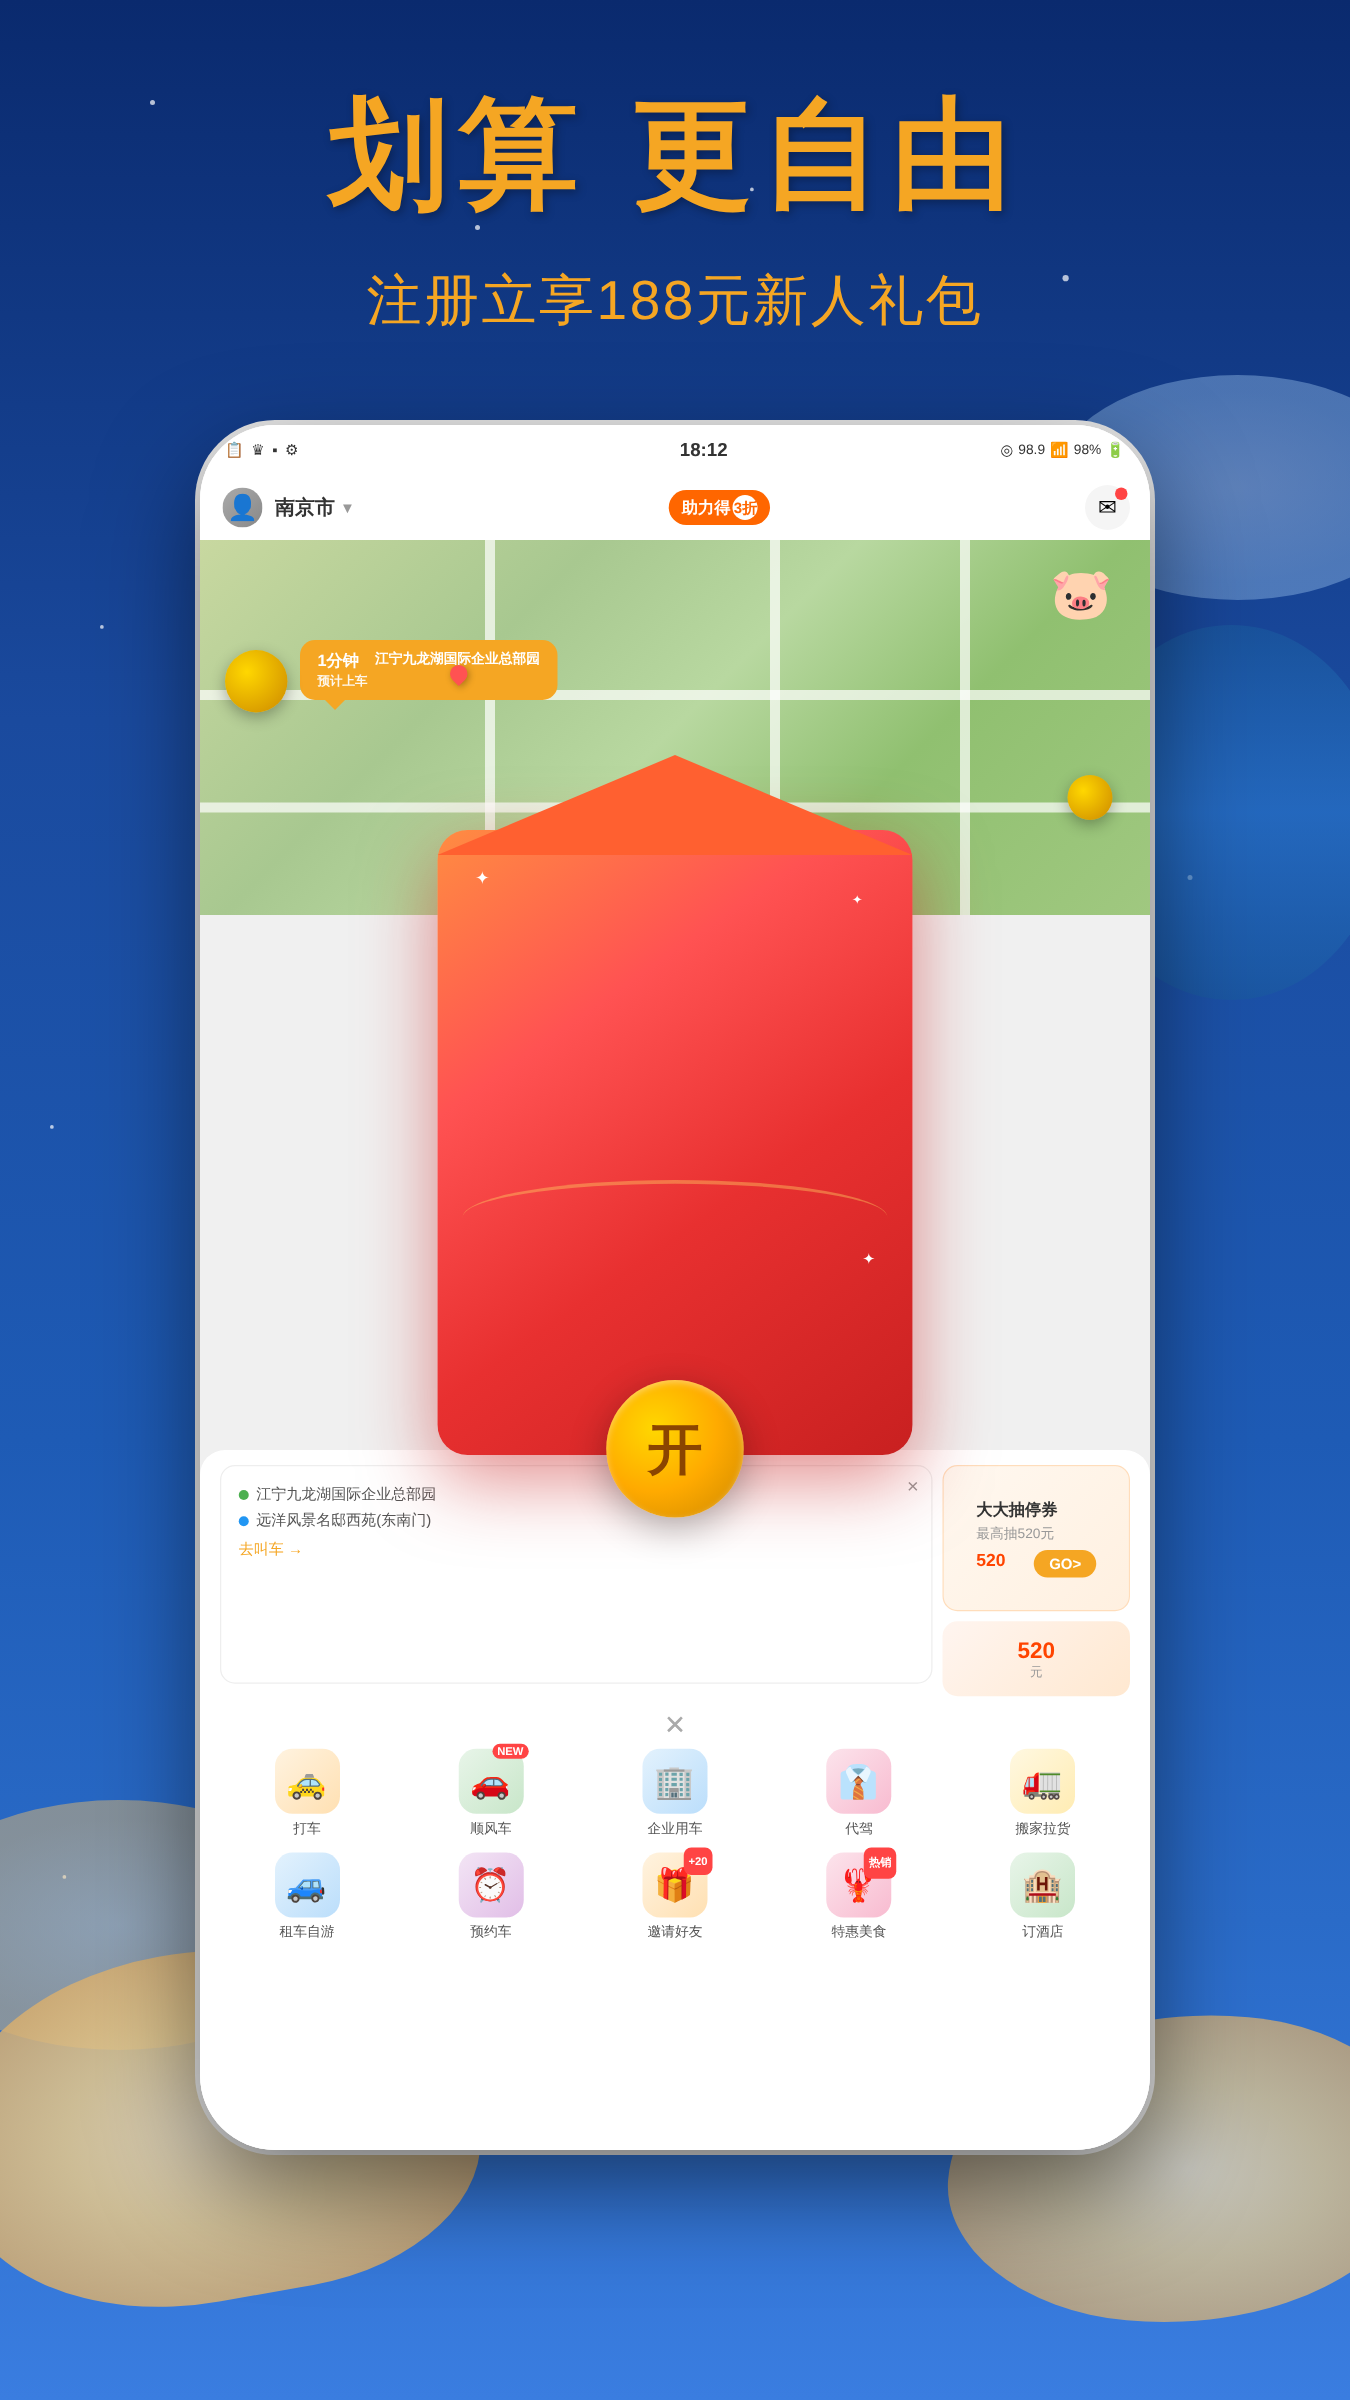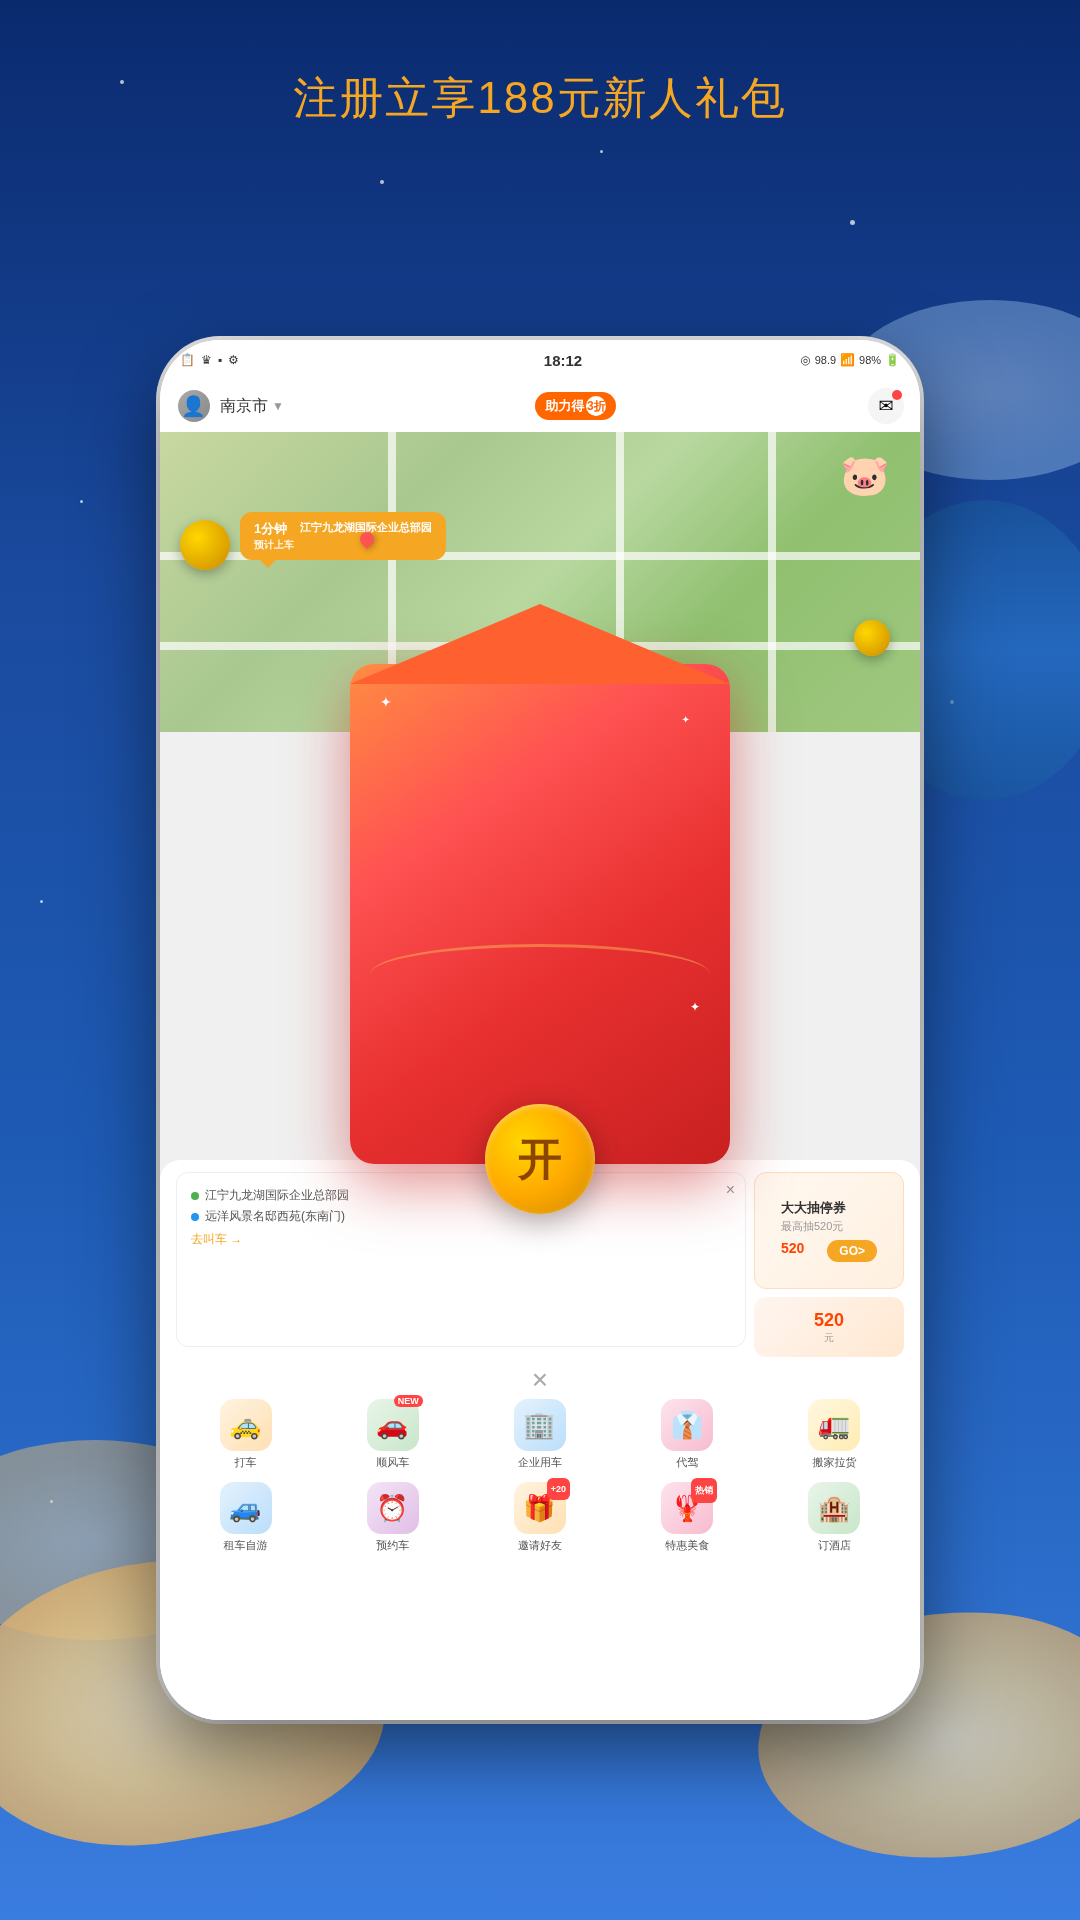--- a/index.html
+++ b/index.html
@@ -88,21 +88,21 @@
       font-size: 96px;
       font-weight: 900;
       color: #f5a623;
       letter-spacing: 8px;
       text-shadow: 2px 2px 8px rgba(0,0,0,0.3);
     }
     .sub-title {
       font-size: 44px;
       font-weight: 500;
       color: #f5a623;
-      margin-top: 9px;
+      margin-top: 21px;
       letter-spacing: 2px;
     }
 
     
     .phone-frame {
       position: absolute;
       top: 340px;
       left: 160px;
       right: 160px;
       width: 760px;
@@ -154,21 +154,21 @@
       padding: 8px 16px;
       display: flex;
       align-items: center;
       justify-content: space-between;
     }
     .city-selector {
       display: flex;
       align-items: center;
       gap: 4px;
       font-size: 16px;
-      font-weight: 400;
+      font-weight: 700;
       color: #333;
     }
     .promo-badge {
       background: #ff6600;
       color: white;
       font-size: 13px;
       font-weight: 700;
       padding: 4px 10px;
       border-radius: 20px;
       display: flex;
@@ -553,20 +553,21 @@
 <div class="star" style="width:4px;height:4px;top:180px;left:380px;"></div>
 <div class="star" style="width:3px;height:3px;top:350px;left:700px;opacity:0.5"></div>
 
 <div class="cloud-top-right"></div>
 <div class="cloud-wave-right"></div>
 <div class="cloud-mid-left"></div>
 <div class="cloud-bottom-left"></div>
 <div class="cloud-bottom-right"></div>
 
 <div class="header-section">
+  <div class="main-title">划算 更自由</div>
   <div class="sub-title">注册立享188元新人礼包</div>
 </div>
 
 <div class="phone-frame">
   <div class="phone-inner">
 
     <div class="status-bar">
       <div class="status-left">
         <span>📋</span>
         <span>♛</span>

